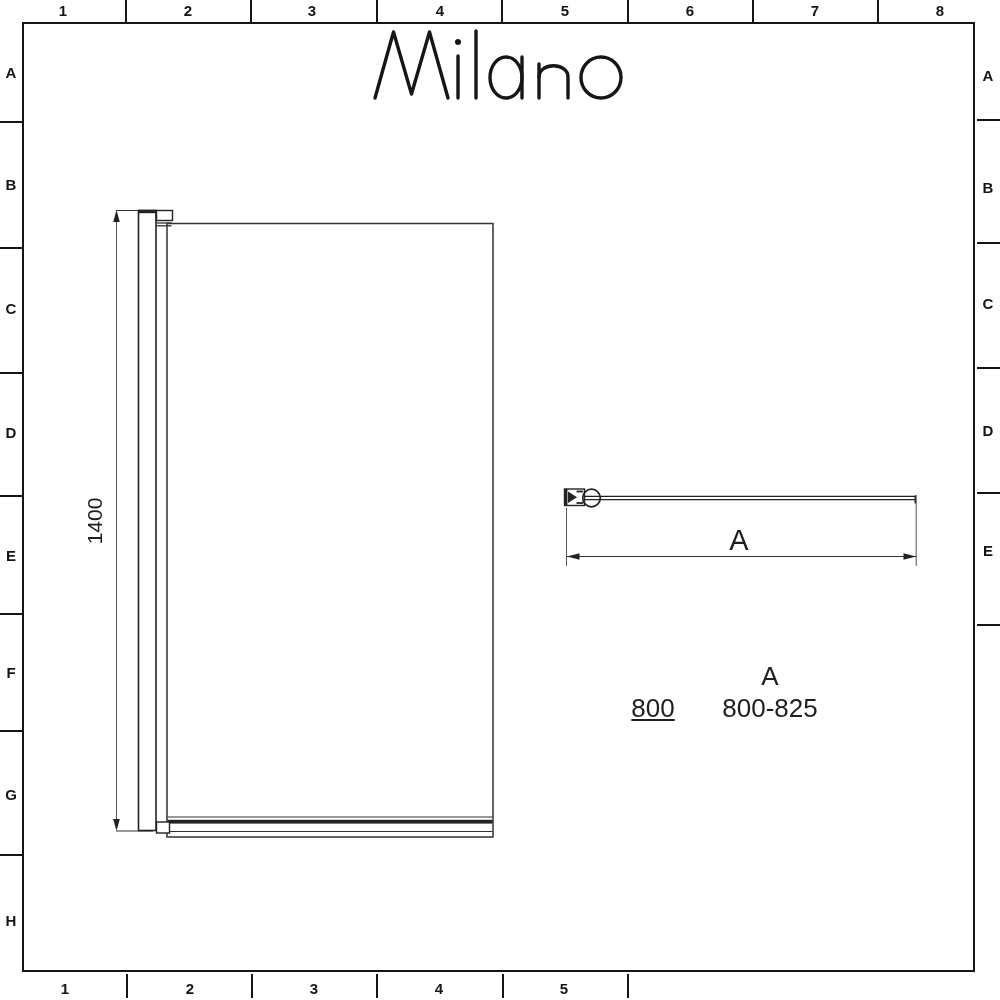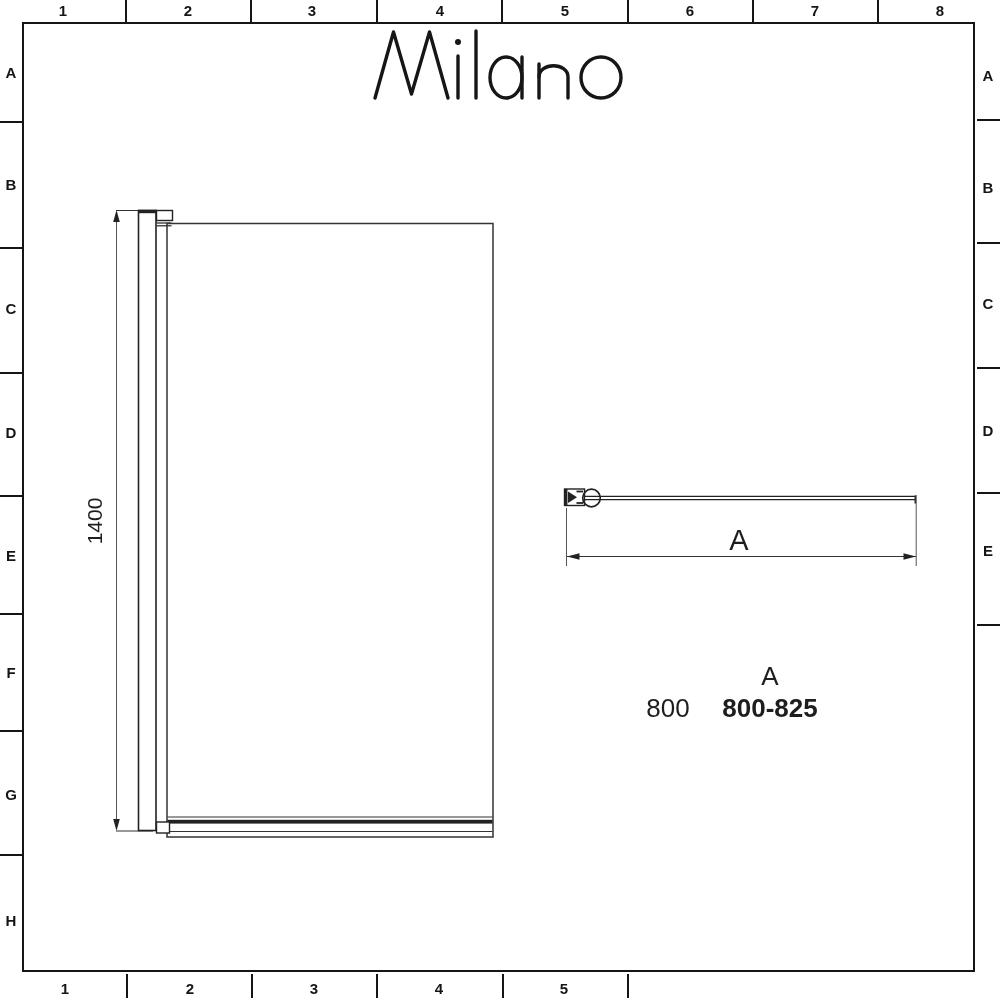--- a/index.html
+++ b/index.html
@@ -141,16 +141,16 @@
 
     <line x1="566.5" y1="508" x2="566.5" y2="566" stroke="#555" stroke-width="1"></line>
     <line x1="916.2" y1="495" x2="916.2" y2="566" stroke="#555" stroke-width="1"></line>
     <line x1="567" y1="556.5" x2="916" y2="556.5" stroke="#333" stroke-width="1.1"></line>
     <polygon points="567,556.5 579.5,553.3 579.5,559.7" fill="#222"></polygon>
     <polygon points="916,556.5 903.5,553.3 903.5,559.7" fill="#222"></polygon>
   </svg>
   <span class="dim-text dim-A" style="left:739px;top:540px;">A</span>
 
   <span class="dim-text tbl" style="left:770px;top:676px;">A</span>
-  <span class="dim-text tbl" style="left:668px;top:708px;">800</span>
-  <span class="dim-text tbl" style="left:770px;top:708px;font-weight:bold;">800-825</span>
+  <span class="dim-text tbl" style="left:653px;top:708px;text-decoration:underline;">800</span>
+  <span class="dim-text tbl" style="left:770px;top:708px;">800-825</span>
 
 </div>
 
 </body></html>

